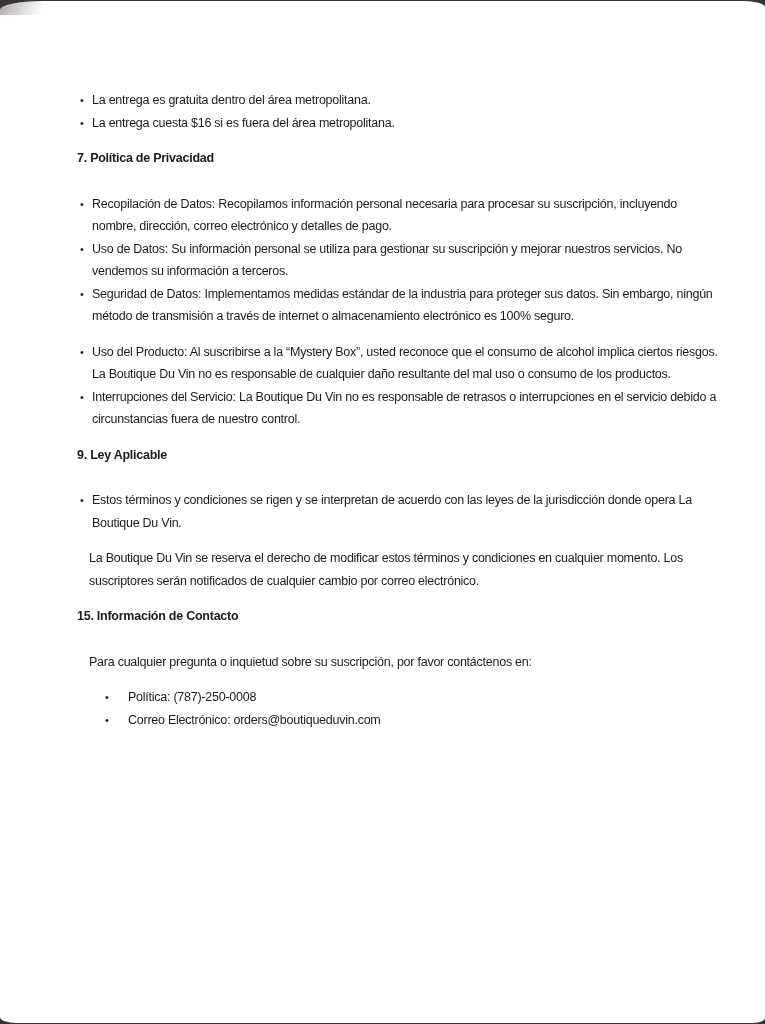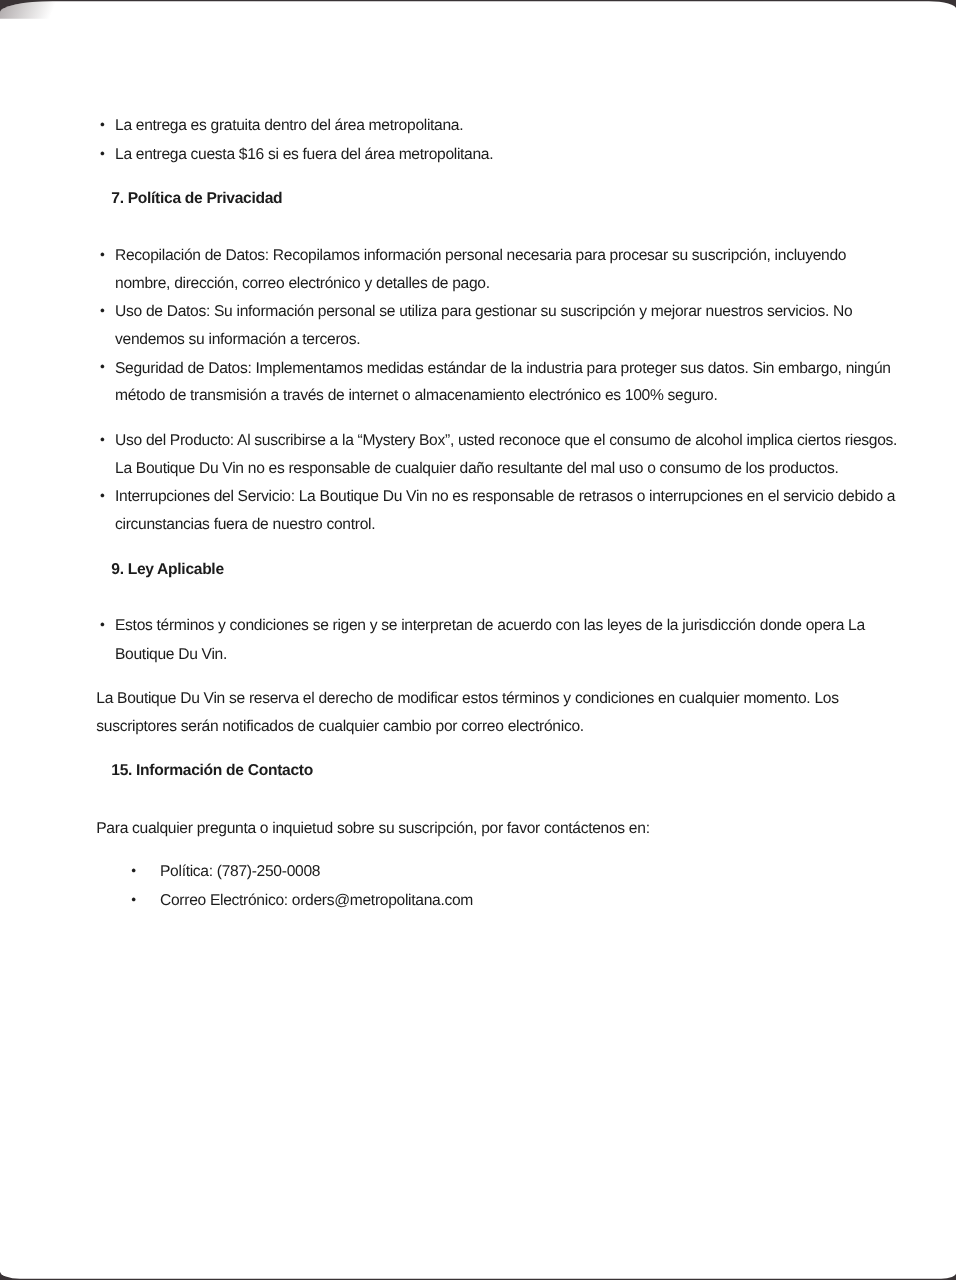--- a/index.html
+++ b/index.html
@@ -26,24 +26,24 @@
     position: absolute;
     left: 77px; right: 45px; top: 88px;
     font-family: "Liberation Sans", sans-serif;
     font-size: 12.5px;
     line-height: 22.5px;
     letter-spacing: -0.25px;
     color: #1c1c1c;
   }
   .heading {
     font-weight: 700;
-    margin: 0 0 23px 12px;
+    margin: 0 0 23px 0;
     font-size: 12.5px;
   }
-  .para { margin: 0 0 13px 0; }
+  .para { margin: 0 0 13px 12px; }
   ul.bullets {
     list-style: none;
     margin: 0 0 13px 0;
     padding: 0;
   }
   ul.bullets li {
     position: relative;
     padding-left: 15px;
   }
   ul.bullets li .marker {
@@ -78,16 +78,16 @@
       </ul>
       <div class="heading">9. Ley Aplicable</div>
       <ul class="bullets">
         <li><span class="marker">•</span><span>Estos términos y condiciones se rigen y se interpretan de acuerdo con las leyes de la jurisdicción donde opera La Boutique Du Vin.</span></li>
       </ul>
       <div class="para">La Boutique Du Vin se reserva el derecho de modificar estos términos y condiciones en cualquier momento. Los suscriptores serán notificados de cualquier cambio por correo electrónico.</div>
       <div class="heading">15. Información de Contacto</div>
       <div class="para">Para cualquier pregunta o inquietud sobre su suscripción, por favor contáctenos en:</div>
       <ul class="bullets indent-2">
         <li><span class="marker">•</span><span class="b">Política</span><span>: (787)-250-0008</span></li>
-        <li><span class="marker">•</span><span class="b">Correo Electrónico</span><span>: orders@metropolitana.com</span></li>
+        <li><span class="marker">•</span><span class="b">Correo Electrónico</span><span>: orders@boutiqueduvin.com</span></li>
       </ul>
     </div>
 </div>
 
 </body></html>

